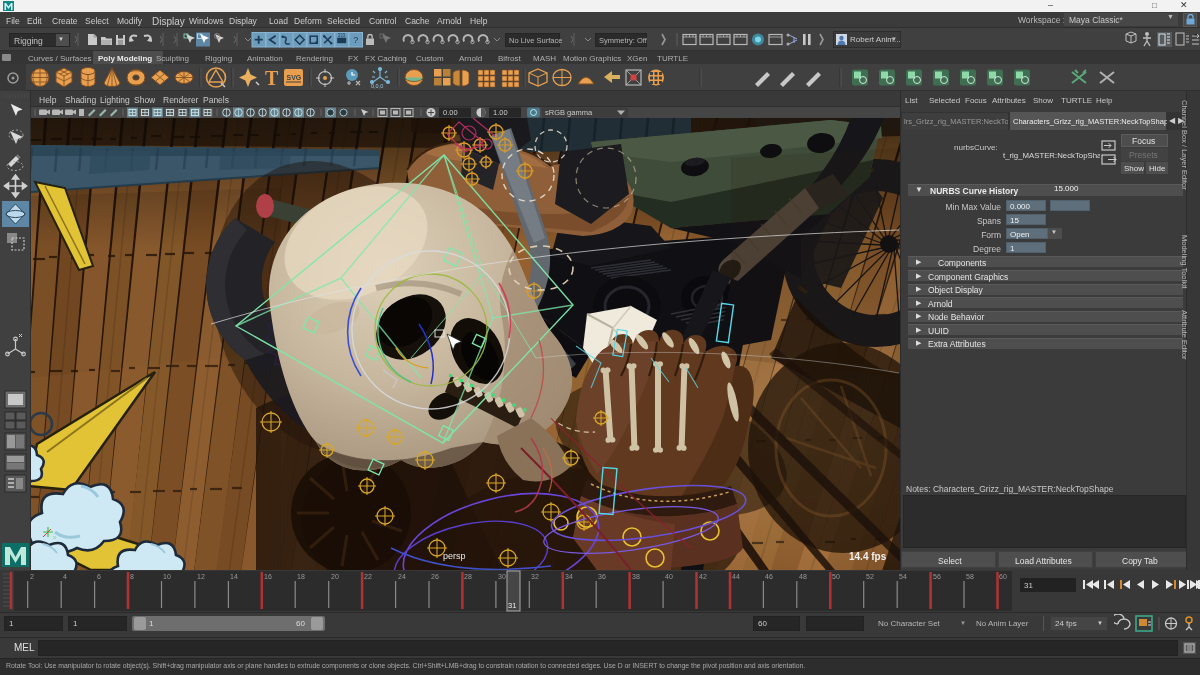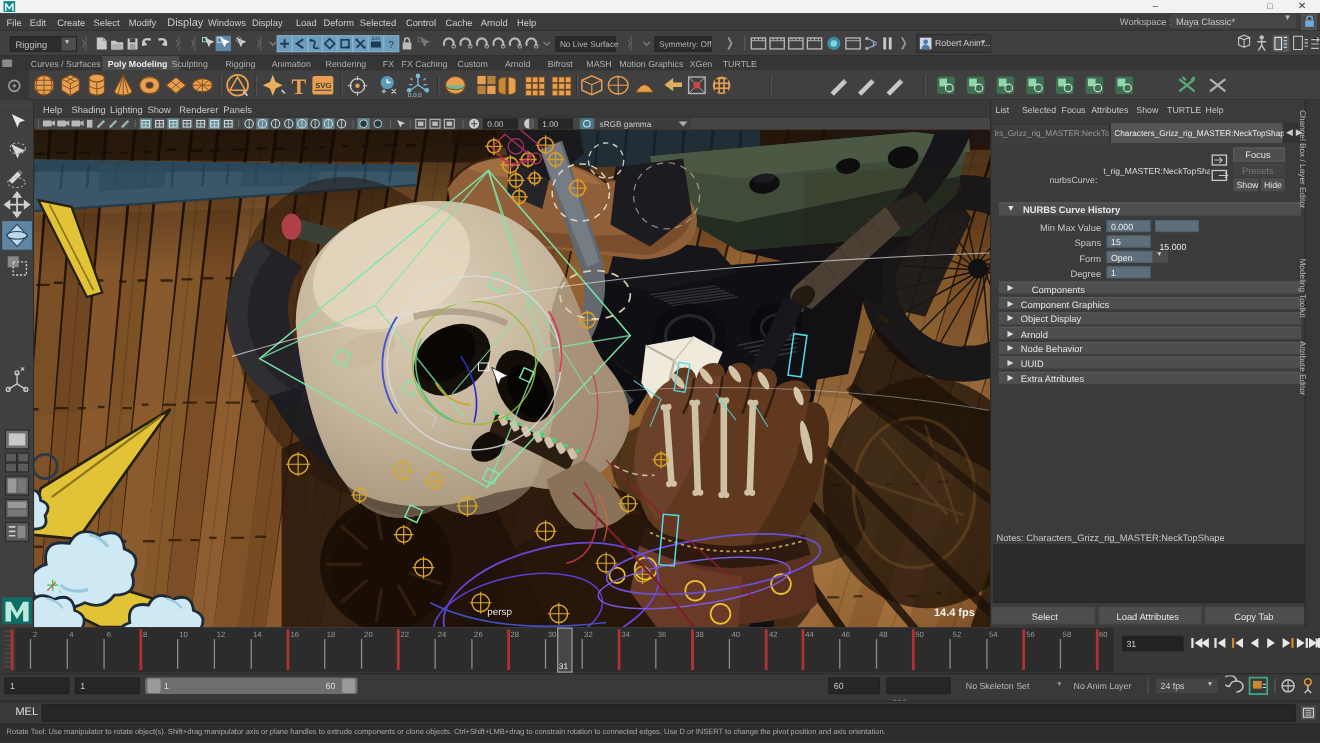--- a/index.html
+++ b/index.html
@@ -993,21 +993,21 @@
     <div class="t" style="left:1033px;top:96px;font-size:8px;color:#c8c8c8">Show</div>
     <div class="t" style="left:1061px;top:96px;font-size:8px;color:#c8c8c8">TURTLE</div>
     <div class="t" style="left:1096px;top:96px;font-size:8px;color:#c8c8c8">Help</div>
     <div class="abs" style="left:901px;top:112px;width:285px;height:18px;background:#333;"></div>
     <div class="abs" style="left:902px;top:113px;width:106px;height:17px;background:#3e3e3e;"></div>
     <div class="t" style="left:904px;top:117px;font-size:7.5px;color:#9a9a9a;width:104px;overflow:hidden">lrs_Grizz_rig_MASTER:NeckTop</div>
     <div class="abs" style="left:1010px;top:112px;width:156px;height:18px;background:#555;"></div>
     <div class="t" style="left:1013px;top:117px;font-size:7.5px;color:#ececec;width:154px;overflow:hidden">Characters_Grizz_rig_MASTER:NeckTopShape</div>
     <div class="t" style="left:1169px;top:116px;font-size:8px;color:#ccc">◀</div>
     <div class="t" style="left:1178px;top:116px;font-size:8px;color:#ccc">▶</div>
-    <div class="t" style="left:954px;top:159px;font-size:8px;color:#c8c8c8">nurbsCurve:</div>
+    <div class="t" style="left:954px;top:143px;font-size:8px;color:#c8c8c8">nurbsCurve:</div>
     <div class="t" style="left:1003px;top:151px;font-size:7.8px;color:#dcdcdc;width:97px;overflow:hidden">t_rig_MASTER:NeckTopShape</div>
     <svg class="abs" style="left:1100px;top:139px" width="20" height="28" viewBox="0 0 20 28">
       <rect x="2" y="2" width="13" height="9" fill="none" stroke="#c8c8c8" stroke-width="1.2"></rect>
       <path d="M4 6.5 h7 m-2.5 -2.5 l2.5 2.5 l-2.5 2.5" stroke="#c8c8c8" stroke-width="1" fill="none"></path>
       <rect x="2" y="16" width="13" height="9" fill="none" stroke="#c8c8c8" stroke-width="1.2"></rect>
       <path d="M8 20.5 h8 m-2.5 -2.5 l2.5 2.5 l-2.5 2.5" stroke="#c8c8c8" stroke-width="1" fill="none"></path>
     </svg>
     <div class="abs" style="left:1121px;top:134px;width:47px;height:13px;background:#4d4d4d;border:1px solid #5c5c5c"></div>
     <div class="t" style="left:1132px;top:136px;font-size:8.5px;color:#e0e0e0">Focus</div>
     <div class="abs" style="left:1121px;top:148px;width:47px;height:13px;background:#424242;"></div>
@@ -1016,21 +1016,21 @@
     <div class="t" style="left:1124px;top:164px;font-size:8px;color:#e0e0e0">Show</div>
     <div class="abs" style="left:1146px;top:162px;width:22px;height:12px;background:#4d4d4d;"></div>
     <div class="t" style="left:1149px;top:164px;font-size:8px;color:#e0e0e0">Hide</div>
     <div class="abs" style="left:908px;top:184px;width:275px;height:12px;background:#4e4e4e;border-top:1px solid #5a5a5a"></div>
     <div class="t" style="left:915px;top:185px;font-size:8px;color:#ddd">▼</div>
     <div class="t" style="left:930px;top:186px;font-size:8.5px;color:#e8e8e8;font-weight:bold">NURBS Curve History</div>
     <div class="t" style="right:199px;top:202px;font-size:8.5px;color:#c8c8c8">Min Max Value</div>
     <div class="abs" style="left:1006px;top:200px;width:40px;height:11px;background:#5e6e7b;border:1px solid #50606c"></div>
     <div class="t" style="left:1010px;top:202px;font-size:8px;color:#f0f0f0">0.000</div>
     <div class="abs" style="left:1050px;top:200px;width:40px;height:11px;background:#5e6e7b;border:1px solid #50606c"></div>
-    <div class="t" style="left:1054px;top:220px;font-size:8px;color:#f0f0f0">15.000</div>
+    <div class="t" style="left:1054px;top:184px;font-size:8px;color:#f0f0f0">15.000</div>
     <div class="t" style="right:199px;top:216px;font-size:8.5px;color:#c8c8c8">Spans</div>
     <div class="abs" style="left:1006px;top:214px;width:40px;height:11px;background:#5e6e7b;border:1px solid #50606c"></div>
     <div class="t" style="left:1010px;top:216px;font-size:8px;color:#f0f0f0">15</div>
     <div class="t" style="right:199px;top:230px;font-size:8.5px;color:#c8c8c8">Form</div>
     <div class="abs" style="left:1006px;top:228px;width:42px;height:11px;background:#5e6e7b;border:1px solid #50606c"></div>
     <div class="t" style="left:1010px;top:230px;font-size:8px;color:#f0f0f0">Open</div>
     <div class="abs" style="left:1048px;top:228px;width:14px;height:11px;background:#4d4d4d"></div>
     <div class="t" style="left:1051px;top:229px;font-size:6px;color:#ccc">▼</div>
     <div class="t" style="right:199px;top:244px;font-size:8.5px;color:#c8c8c8">Degree</div>
     <div class="abs" style="left:1006px;top:242px;width:40px;height:11px;background:#5e6e7b;border:1px solid #50606c"></div>
@@ -1180,21 +1180,21 @@
     <div class="t" style="left:73px;top:619px;font-size:8px;color:#ccc">1</div>
     <div class="abs" style="left:753px;top:616px;width:47px;height:15px;background:#262626;border:1px solid #222"></div>
     <div class="t" style="left:758px;top:619px;font-size:8px;color:#ccc">60</div>
     <div class="abs" style="left:806px;top:616px;width:58px;height:15px;background:#262626;border:1px solid #222"></div>
     <div class="t" style="left:811px;top:635px;font-size:8px;color:#ccc">200</div>
     <div class="abs" style="left:132px;top:616px;width:193px;height:15px;background:#6e6e6e;border-radius:2px"></div>
     <div class="abs" style="left:134px;top:617px;width:12px;height:13px;background:#9a9a9a;border-radius:2px"></div>
     <div class="abs" style="left:311px;top:617px;width:12px;height:13px;background:#9a9a9a;border-radius:2px"></div>
     <div class="t" style="left:149px;top:619px;font-size:8px;color:#ddd">1</div>
     <div class="t" style="left:296px;top:619px;font-size:8px;color:#ddd">60</div>
-    <div class="t" style="left:878px;top:619px;font-size:8px;color:#b8b8b8">No Skeleton Set</div>
+    <div class="t" style="left:878px;top:619px;font-size:8px;color:#b8b8b8">No Character Set</div>
     <div class="t" style="left:960px;top:620px;font-size:6px;color:#999">▼</div>
     <div class="t" style="left:976px;top:619px;font-size:8px;color:#b8b8b8">No Anim Layer</div>
     <div class="abs" style="left:1043px;top:616px;width:1px;height:15px;background:#555"></div>
     <div class="abs" style="left:1050px;top:616px;width:58px;height:15px;background:#454545;border:1px solid #3a3a3a"></div>
     <div class="t" style="left:1055px;top:619px;font-size:8px;color:#ccc">24 fps</div>
     <div class="t" style="left:1097px;top:620px;font-size:6px;color:#ccc">▼</div>
     <svg class="abs" style="left:1114px;top:614px" width="86" height="20" viewBox="0 0 86 20">
       <path d="M4 10 a6 5 0 1 1 6 5 m0 -10 a6 5 0 1 0 -6 5" stroke="#c8c8c8" stroke-width="1.4" fill="none"></path>
       <rect x="22" y="2" width="16" height="15" fill="none" stroke="#3da888" stroke-width="1.6"></rect>
       <rect x="25" y="5" width="8" height="7" fill="#cc8833"></rect>

